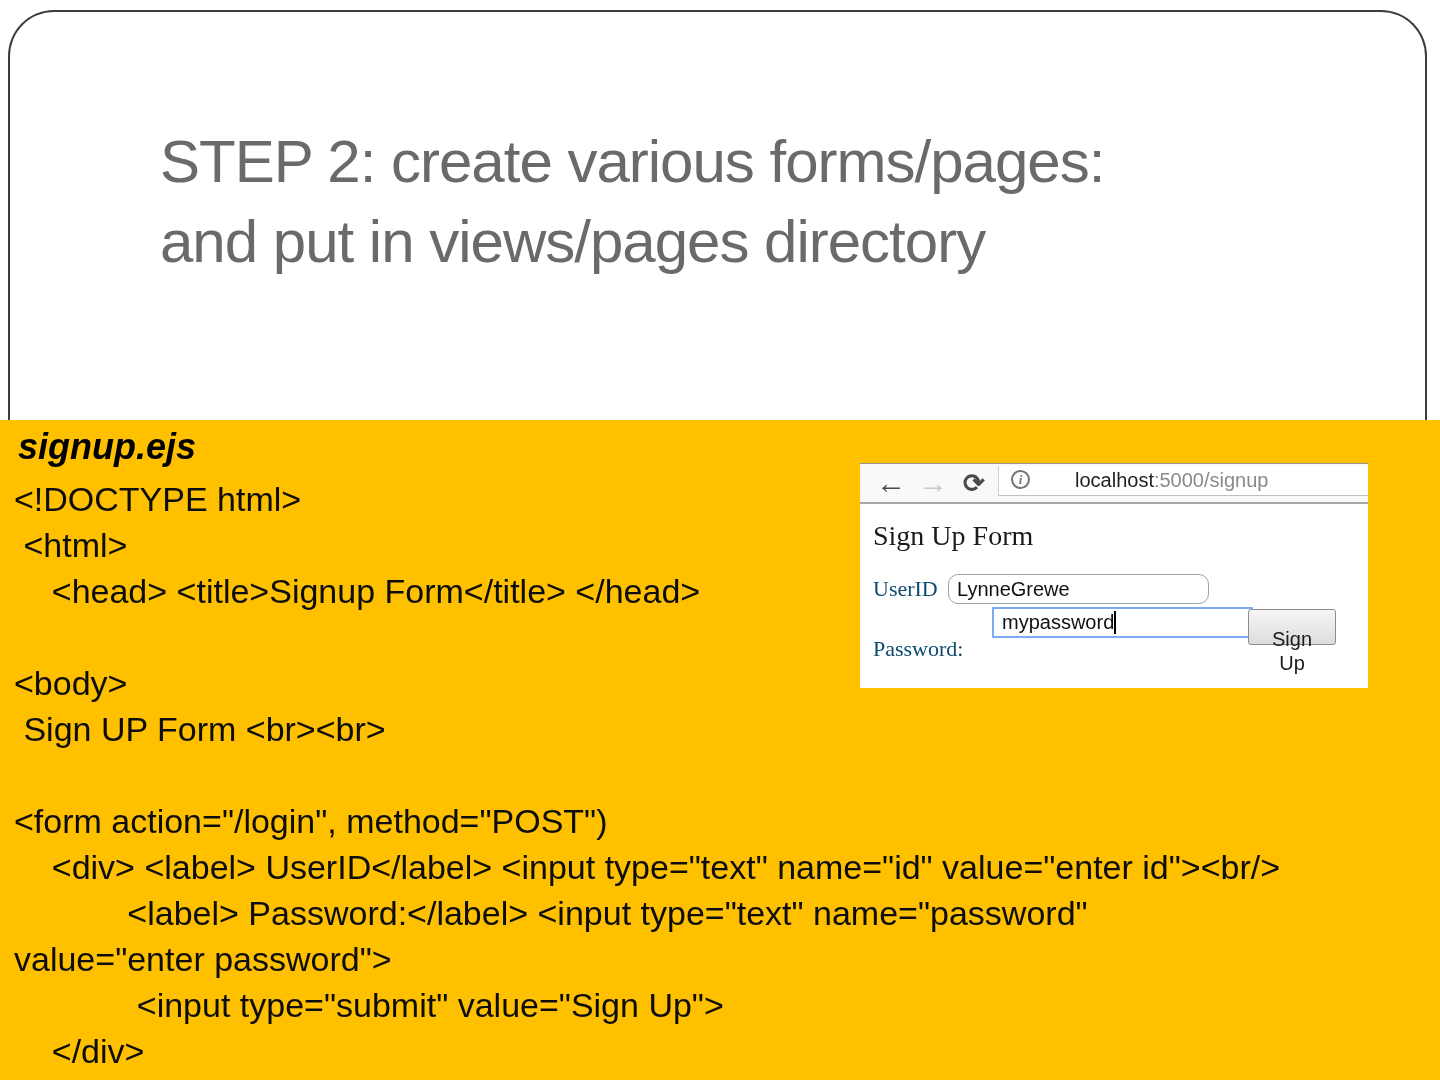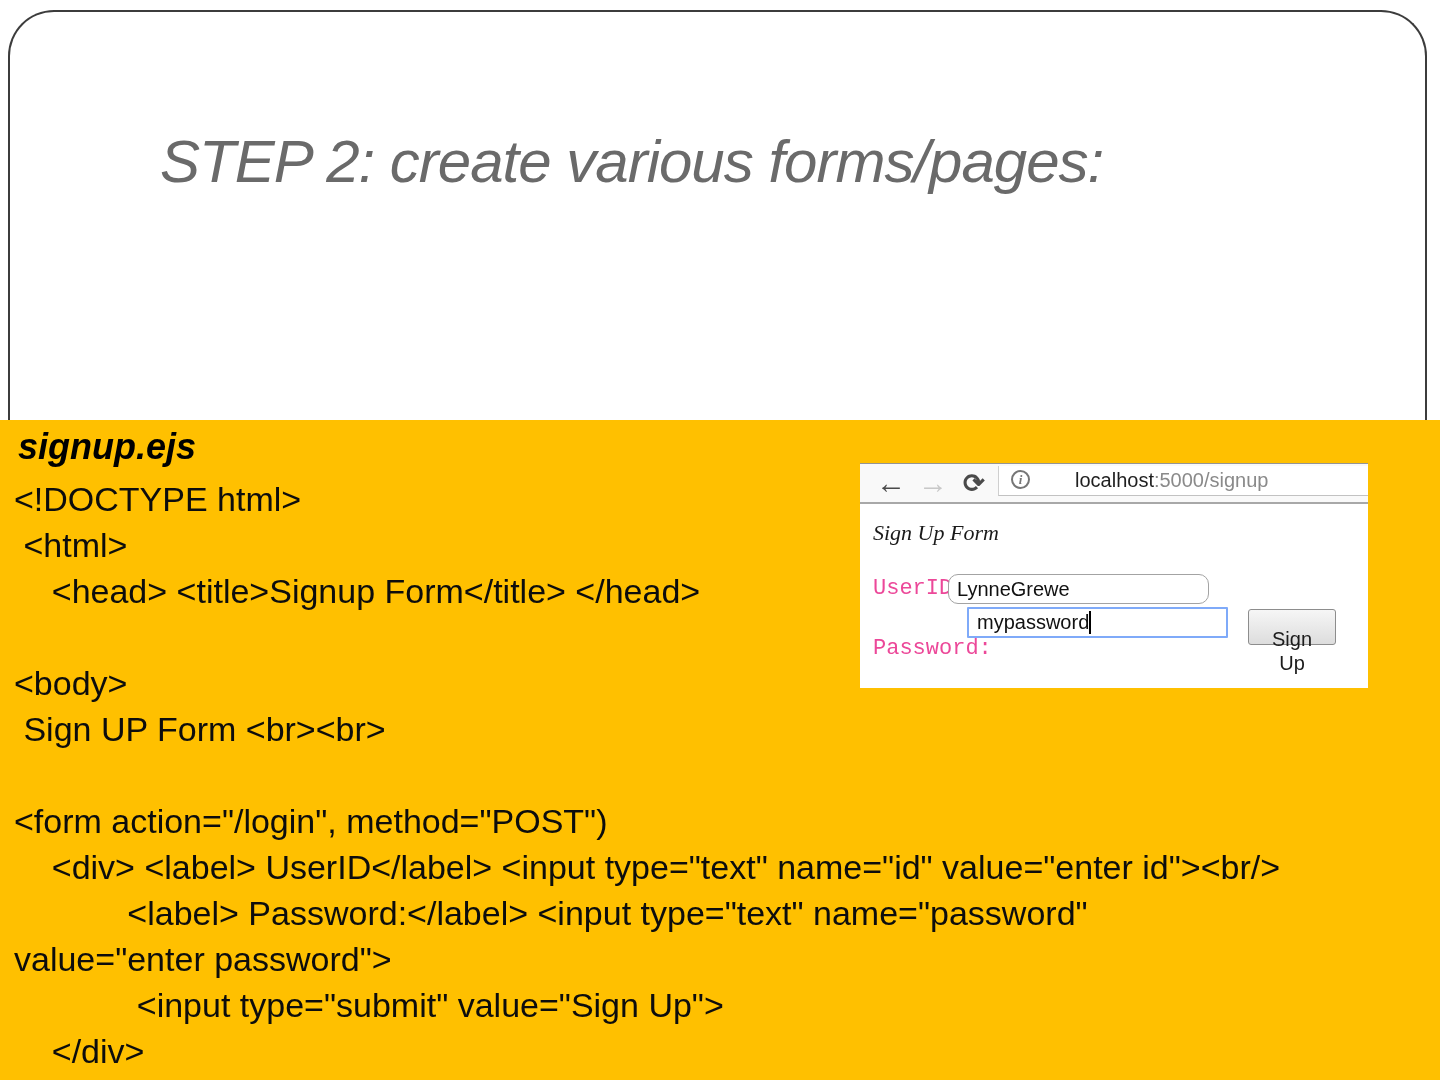--- a/index.html
+++ b/index.html
@@ -12,21 +12,20 @@
   .slide-border{
     position:absolute;left:8px;top:10px;width:1419px;height:410px;
     border-top:2px solid #3c3c3c;border-left:2px solid #3c3c3c;border-right:2px solid #3c3c3c;
     border-radius:46px 46px 0 0;
     box-sizing:border-box;
   }
   .slide-title{
     position:absolute;left:160px;top:122px;width:1220px;
     font-size:60px;line-height:80px;color:#6a6a6a;
     letter-spacing:-1px;
-    font-style:italic;
   }
   
   .yellow-panel{
     position:absolute;left:0;top:420px;width:1440px;height:660px;
     background:#FFC000;
   }
   .code-heading{
     position:absolute;left:18px;top:424px;
     font-size:36px;font-weight:bold;font-style:italic;color:#000000;
     line-height:46px;
@@ -66,53 +65,54 @@
   }
   .url-text{
     position:absolute;left:44px;top:0;height:29px;line-height:29px;
     font-size:20px;white-space:nowrap;margin-left:32px;
   }
   .url-host{color:#1f1f1f;}
   .url-path{color:#8a8a8a;}
   
   .page-heading{
     position:absolute;left:13px;top:56px;
-    font-family:"Liberation Serif", serif;font-size:22px;color:#1a1a1a;font-style:italic;
+    font-family:"Liberation Serif", serif;font-size:28px;color:#1a1a1a;
   }
   .field-label{
-    position:absolute;font-family:Liberation Mono, monospace;font-size:22px;color:#ec4899;
+    position:absolute;font-family:Liberation Serif, serif;font-size:22px;color:#0c4a6e;
   }
   .userid-label{left:13px;top:112px;}
   .password-label{left:13px;top:148px;margin-top:24px;}
   .text-input{
     position:absolute;box-sizing:border-box;background:#fff;
     font-family:"Liberation Sans", sans-serif;font-size:20px;color:#111;
     padding:0 0 0 8px;outline:none;
   }
   .userid-input{left:88px;top:110px;width:261px;height:30px;border:1px solid #a3a3a3;border-radius:10px;}
-  .password-wrap{position:absolute;left:107px;top:143px;width:261px;height:31px;}
+  .password-wrap{position:absolute;left:132px;top:143px;width:261px;height:31px;}
   .password-input{left:0;top:0;width:261px;height:31px;border:2px solid #7FAAF9;border-radius:1px;}
   .text-cursor{
     position:absolute;left:122px;top:4px;width:2px;height:23px;background:#000;
   }
   .signup-button{
     position:absolute;left:388px;top:145px;width:88px;height:27px;
     background:linear-gradient(#f6f6f6,#dddddd);
     border:1px solid #8d8d8d;border-radius:3px;box-sizing:border-box;
     font-family:"Liberation Sans", sans-serif;font-size:20px;color:#1c1c1c;
     text-align:center;line-height:24px;padding:17px;
   }
 </style>
 </head>
 <body>
 
 <div class="slide-border"></div>
 
 <div class="slide-title">
   <div>STEP 2: create various forms/pages:</div>
+  <div>and put in views/pages directory</div>
 </div>
 
 <div class="yellow-panel"></div>
 <div class="code-heading">signup.ejs</div>
 <pre class="code-body">&lt;!DOCTYPE html&gt;
  &lt;html&gt;
     &lt;head&gt; &lt;title&gt;Signup Form&lt;/title&gt; &lt;/head&gt;
 
 &lt;body&gt;
  Sign UP Form &lt;br&gt;&lt;br&gt;

